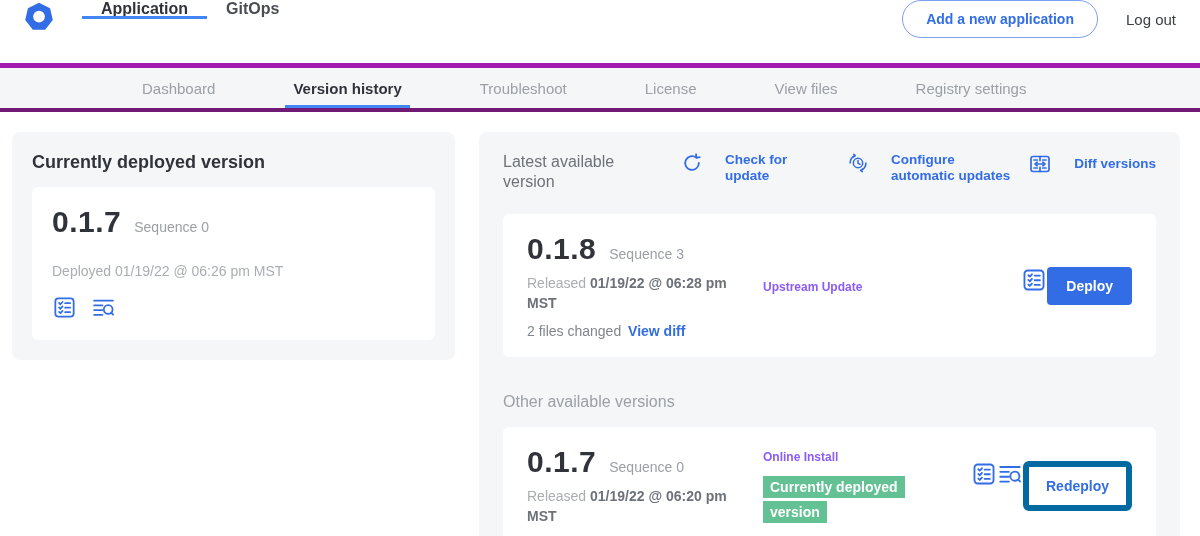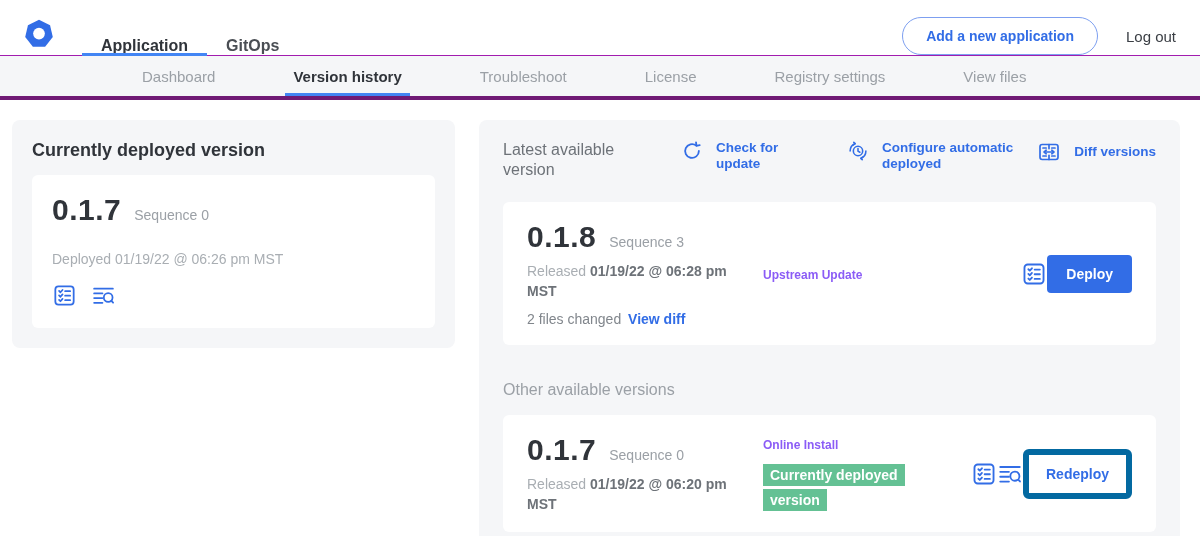--- a/index.html
+++ b/index.html
@@ -1,21 +1,21 @@
 <!DOCTYPE html>
 <html><head>
 <meta charset="utf-8">
 <style>
   * { margin:0; padding:0; box-sizing:border-box; }
   html,body { width:1200px; height:536px; overflow:hidden; background:#fff;
     font-family:"Liberation Sans", sans-serif; color:#30343a; }
 
   
-  .header { display:flex; align-items:flex-end; height:56px; background:#fff;
-    border-bottom:1px solid #a21caf; }
+  .header { display:flex; align-items:flex-start; height:68px; background:#fff;
+    border-bottom:5px solid #a21caf; }
   .logo-wrap { display:flex; align-items:center; padding:0 26px 0 22px; }
   .header-tabs { display:flex; }
   .header-tab { display:flex; align-items:center; padding:0 19px; font-size:16px;
     font-weight:600; color:#4a4e54; position:relative; cursor:pointer; }
   .header-tab.active { color:#30343a; }
   .header-tab.active::after { content:""; position:absolute; left:0; right:0;
     bottom:-1px; height:3px; background:#4285f4; }
   .header-right { margin-left:auto; display:flex; align-items:center; gap:28px;
     padding-right:24px; }
   .add-app-btn { background:#fff; border:1px solid #7d9ff0; border-radius:19px;
@@ -45,41 +45,41 @@
   .version-num { font-size:30px; font-weight:700; color:#30343a; letter-spacing:.5px; }
   .sequence { font-size:14px; color:#9ba0a6; }
   .deployed-ts { margin-top:24px; font-size:14px; color:#a9aeb3; }
   .icon-row { display:flex; align-items:center; gap:14px; margin-top:16px; }
   .blue-icon { color:#326de6; display:inline-flex; cursor:pointer; }
   .blue-icon svg { display:block; }
 
   .right-card { flex:1; padding:20px 24px; min-height:414px; }
   .latest-header { display:flex; align-items:flex-start; }
   .latest-title { width:150px; font-size:16px; color:#6d7278; line-height:1.25; }
-  .action-link { display:flex; align-items:flex-start; gap:13px; color:#326de6;
+  .action-link { display:flex; align-items:flex-start; gap:22px; color:#326de6;
     font-size:13.5px; font-weight:600; line-height:1.22; cursor:pointer; }
   .action-link .blue-icon { cursor:pointer; }
   .action-link.check { margin-left:28px; width:110px; }
   .action-link.auto { margin-left:56px; width:168px; }
   .action-link.diff { margin-left:auto; align-items:center; }
 
   .version-card { margin-top:22px; padding:18px 24px; display:flex; align-items:center; }
   .vc-left { width:228px; flex:none; }
   .released { margin-top:8px; font-size:14px; color:#a9aeb3; line-height:1.4;
     max-width:215px; }
   .released b { color:#6d7278; font-weight:600; }
   .files-row { margin-top:10px; font-size:14px; color:#81868c; }
   .view-diff { color:#326de6; font-weight:600; margin-left:3px; cursor:pointer; }
   .vc-mid { flex:1; padding-left:8px; }
   .source-label { font-size:12px; font-weight:600; color:#8b5cf6; }
   .badge-wrap { margin-top:10px; max-width:152px; line-height:1.55; }
   .deployed-badge { display:inline; background:#64c194; color:#fff; font-size:14px;
     font-weight:700; padding:3px 7px; -webkit-box-decoration-break:clone;
     box-decoration-break:clone; }
-  .vc-right { display:flex; align-items:center; padding-left:12px; }
+  .vc-right { display:flex; align-items:flex-start; padding-left:12px; }
   .deploy-btn { background:#326de6; border:none; color:#fff; font-weight:700;
     font-size:14px; padding:11px 19px; border-radius:4px; cursor:pointer;
     font-family:inherit; }
   .redeploy-btn { background:#fff; border:6px solid #0369a1; color:#326de6;
     font-weight:700; font-size:14px; padding:11px 17px; border-radius:6px;
     cursor:pointer; font-family:inherit; }
   .other-title { margin-top:36px; font-size:16px; color:#9ba0a6; }
   .other-card { margin-top:16px; }
 </style>
 </head>
@@ -102,22 +102,22 @@
     <button class="add-app-btn">Add a new application</button>
     <span class="logout">Log out</span>
   </div>
 </div>
 
 <div class="subnav">
   <div class="subnav-item">Dashboard</div>
   <div class="subnav-item active">Version history</div>
   <div class="subnav-item">Troubleshoot</div>
   <div class="subnav-item">License</div>
+  <div class="subnav-item">View files</div>
   <div class="subnav-item">Registry settings</div>
-  <div class="subnav-item">View files</div>
 </div>
 
 <div class="main">
 
   <div class="gray-card left-card">
     <h2>Currently deployed version</h2>
     <div class="white-card deployed-inner">
       <div class="version-row">
         <span class="version-num">0.1.7</span>
         <span class="sequence">Sequence 0</span>
@@ -167,21 +167,21 @@
         <span class="blue-icon">
           <svg width="22" height="22" viewBox="0 0 24 24" fill="none" stroke="currentColor" stroke-width="1.7" stroke-linecap="round" stroke-linejoin="round">
             <circle cx="12" cy="12" r="5.1"></circle>
             <path d="M12 9.3v2.9l2 1.2"></path>
             <path d="M20.6 12a8.6 8.6 0 0 1-5.4 8"></path>
             <polyline points="16.6 21.4 15.2 20 17 18.6"></polyline>
             <path d="M3.4 12a8.6 8.6 0 0 1 5.4-8"></path>
             <polyline points="7.4 2.6 8.8 4 7 5.4"></polyline>
           </svg>
         </span>
-        <span>Configure automatic deployed</span>
+        <span>Configure automatic updates</span>
       </div>
 
       <div class="action-link diff">
         <span class="blue-icon">
           <svg width="24" height="24" viewBox="0 0 24 24" fill="none" stroke="currentColor" stroke-width="1.7" stroke-linecap="round" stroke-linejoin="round">
             <rect x="3" y="4.5" width="18" height="15" rx="2.2"></rect>
             <line x1="12" y1="4.5" x2="12" y2="8.6"></line>
             <line x1="12" y1="15.4" x2="12" y2="19.5"></line>
             <line x1="6" y1="8" x2="9.2" y2="8"></line>
               <line x1="14.8" y1="8" x2="18" y2="8"></line>

